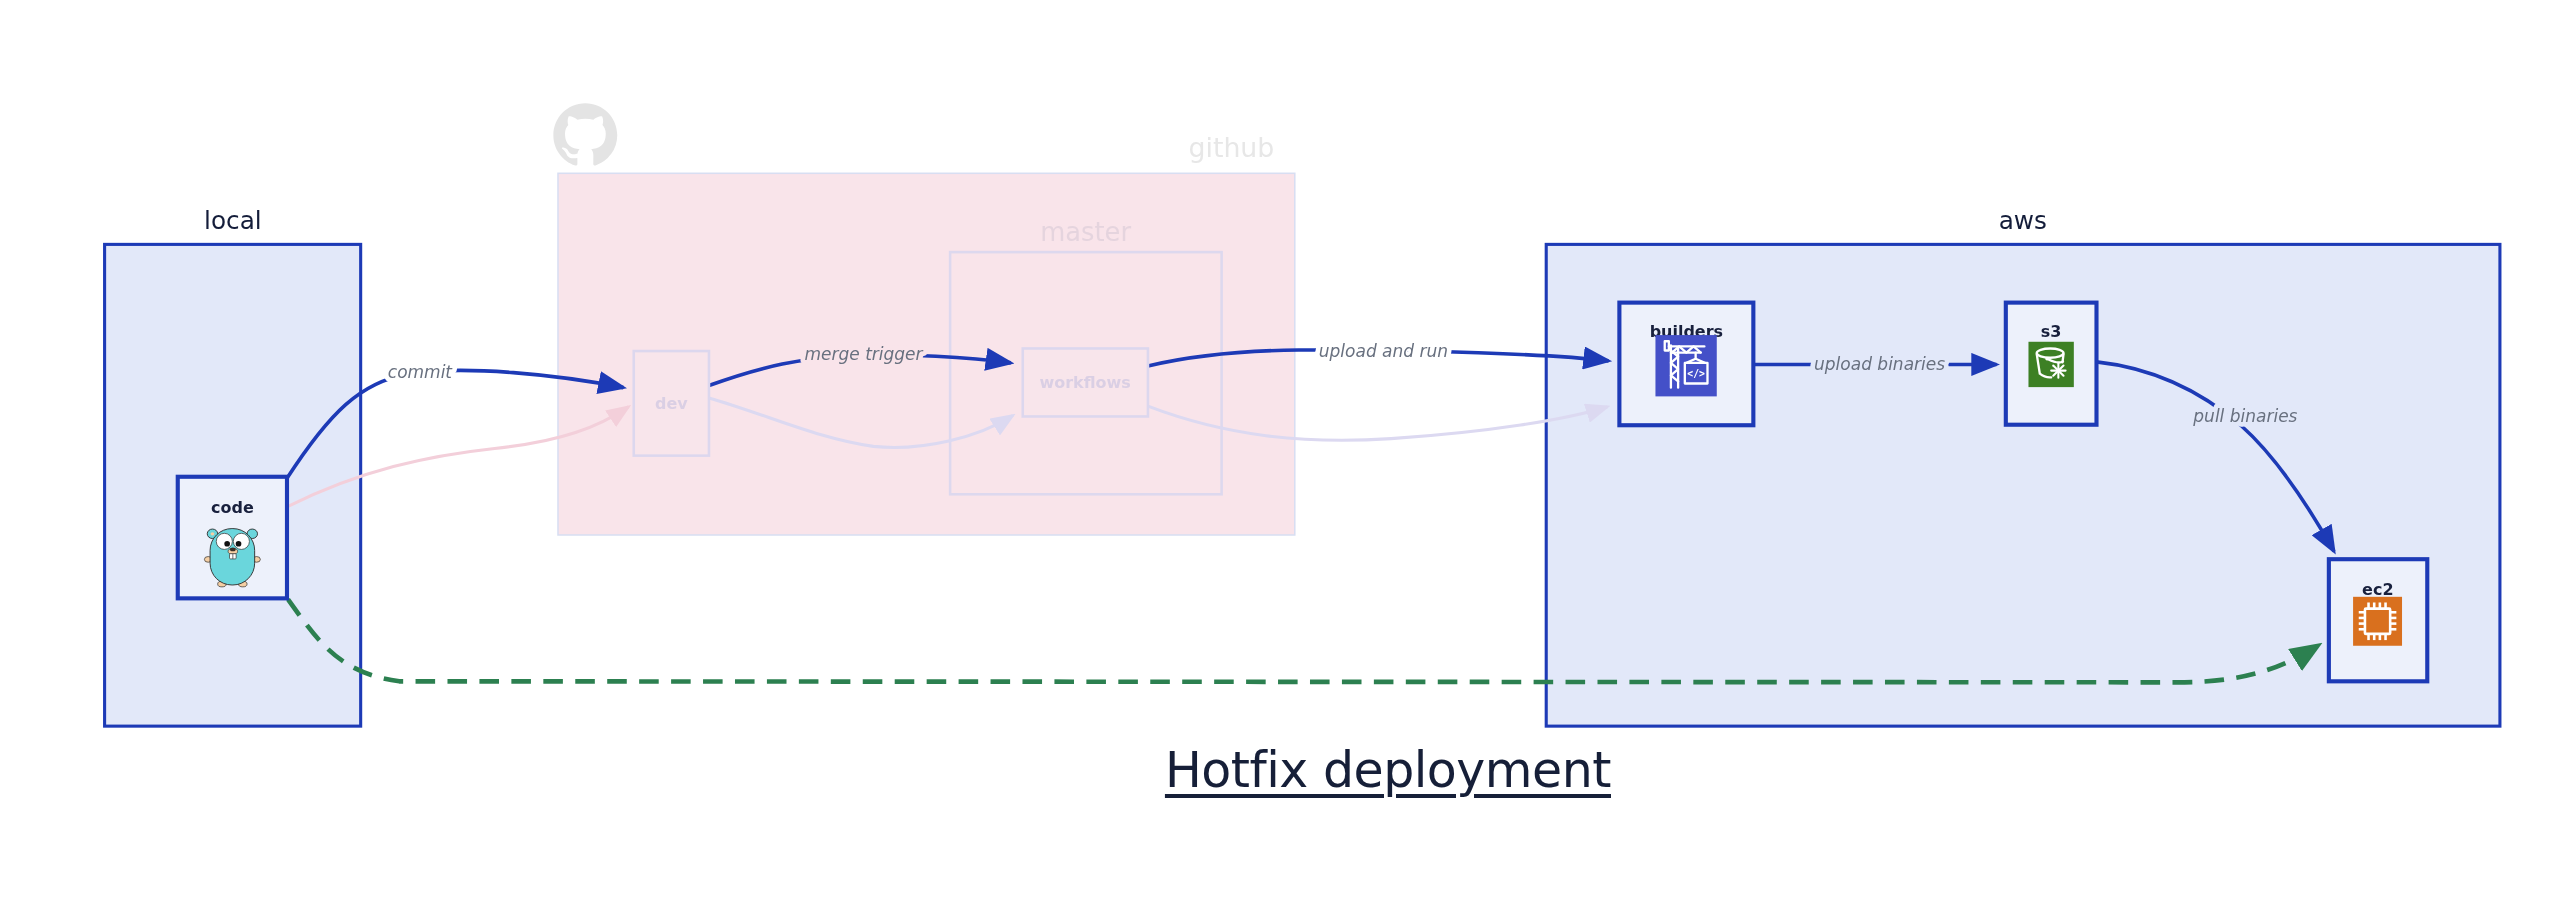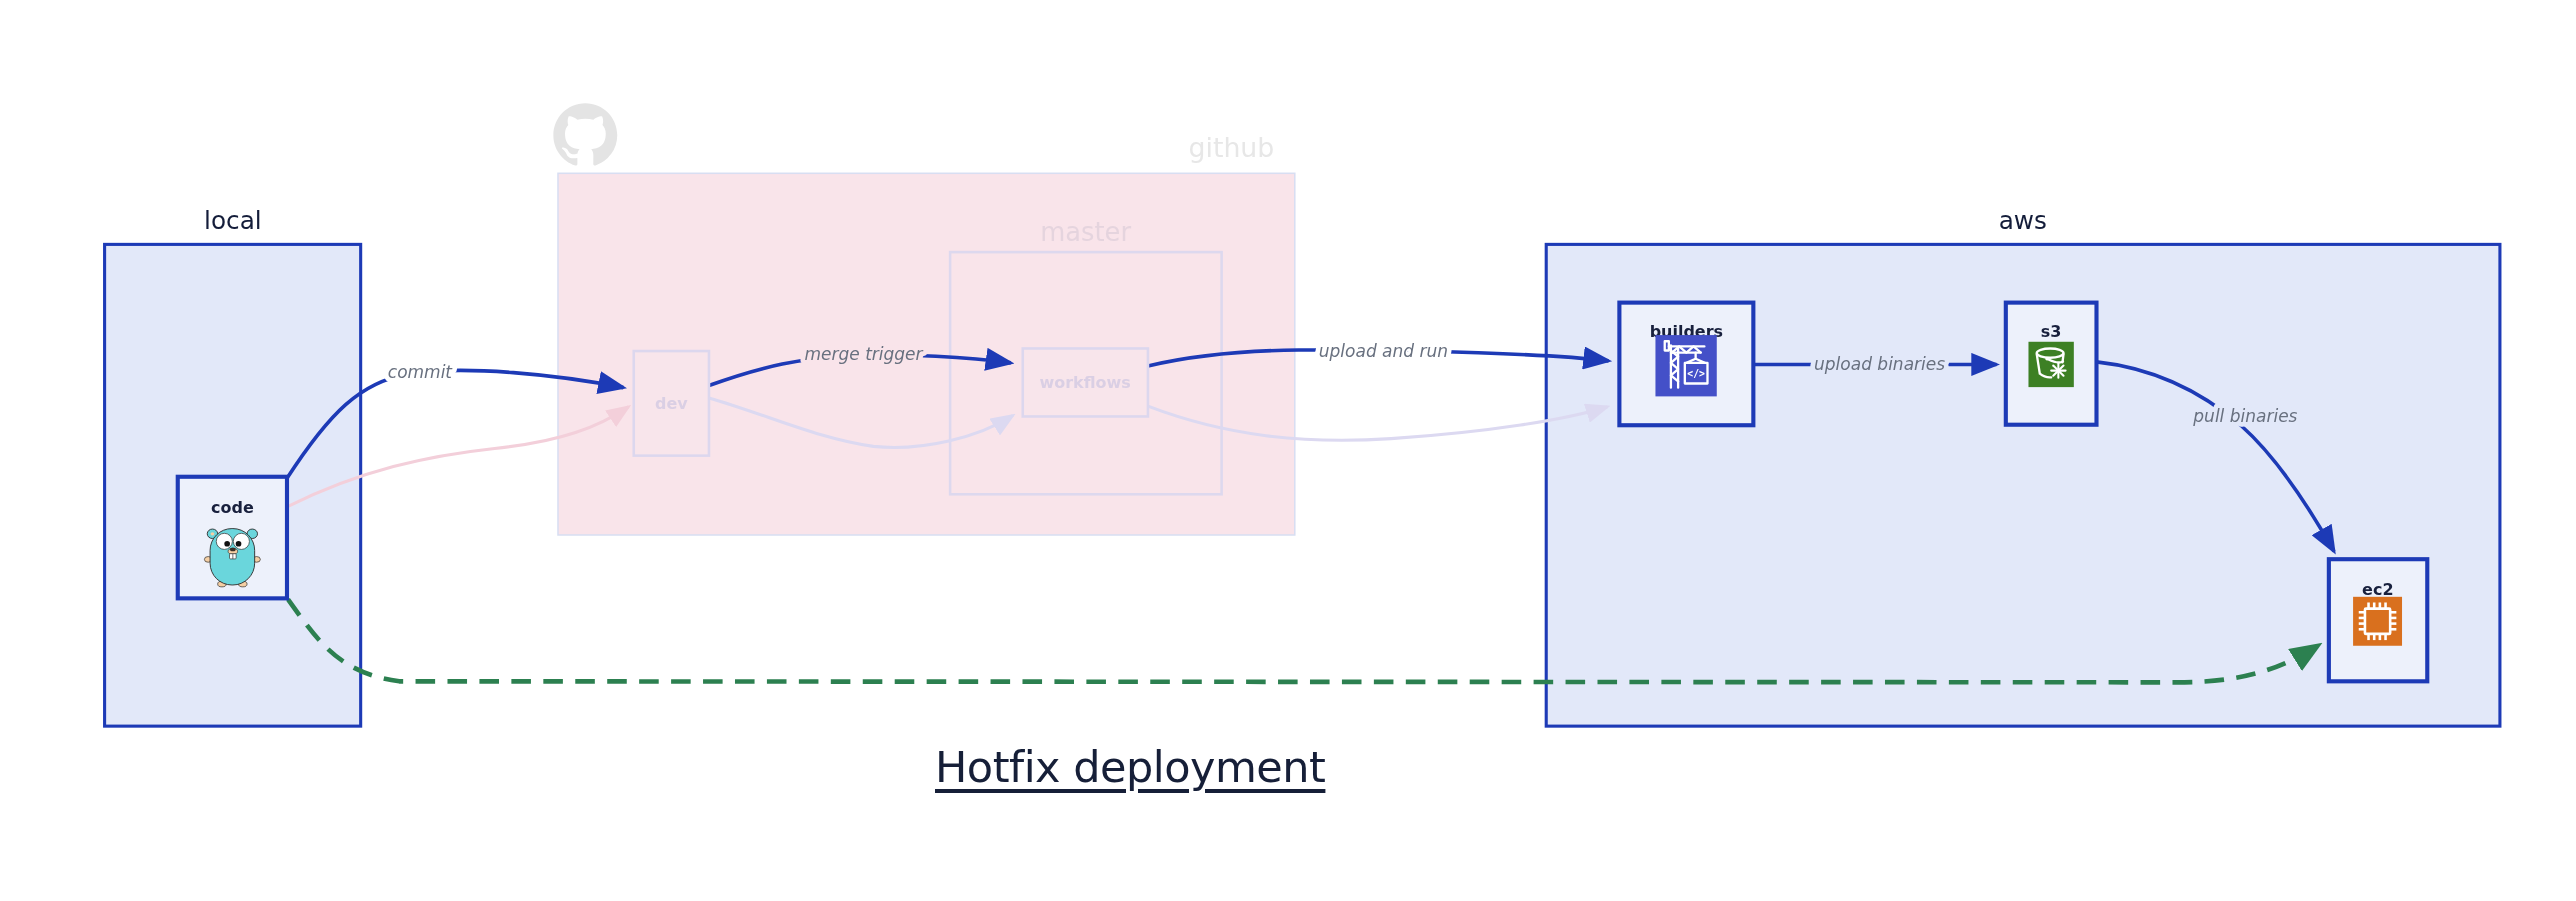--- a/index.html
+++ b/index.html
@@ -15,22 +15,22 @@
   .halo-white{stroke:#ffffff;}
   .halo-pink{stroke:#f9e4ea;}
   .halo-lav{stroke:#e2e8f9;}
   .edge-bold{fill:none;stroke:#1d3ab6;stroke-width:7;}
   .edge-faded-pink{fill:none;stroke:#f3cfda;stroke-width:6;}
   .edge-faded-lav{fill:none;stroke:#dcd9f1;stroke-width:6;}
   .edge-green{fill:none;stroke:#2c8050;stroke-width:9;stroke-dasharray:38 24;}
   .node-box{fill:#edf1fb;stroke:#1d3ab6;stroke-width:8;}
   .node-box-faded{fill:#f8e5eb;stroke:#dcd7ee;stroke-width:5;}
   .icon-stroke{fill:none;stroke:#ffffff;stroke-width:4.5;stroke-linecap:round;stroke-linejoin:round;}
-  .title{position:absolute;left:935px;top:742px;width:618px;text-align:left;
-         font-size:43px;font-weight:500;color:#161f38;letter-spacing:-0.5px;
+  .title{position:absolute;left:993px;top:742px;width:618px;text-align:right;
+         font-size:49px;font-weight:500;color:#161f38;letter-spacing:-0.5px;
          text-decoration:underline;text-decoration-thickness:3.6px;text-underline-offset:7.2px;}
 </style>
 </head>
 <body>
 
 <div class="canvas">
 <svg width="2604" height="902" viewBox="0 0 5054 1750">
   <defs>
     <marker id="ah-blue" markerUnits="strokeWidth" markerWidth="8" markerHeight="6.4" refX="7" refY="3.2" orient="auto">
       <path d="M0,0 L8,3.2 L0,6.4 Z" fill="#1d3ab6"></path>

